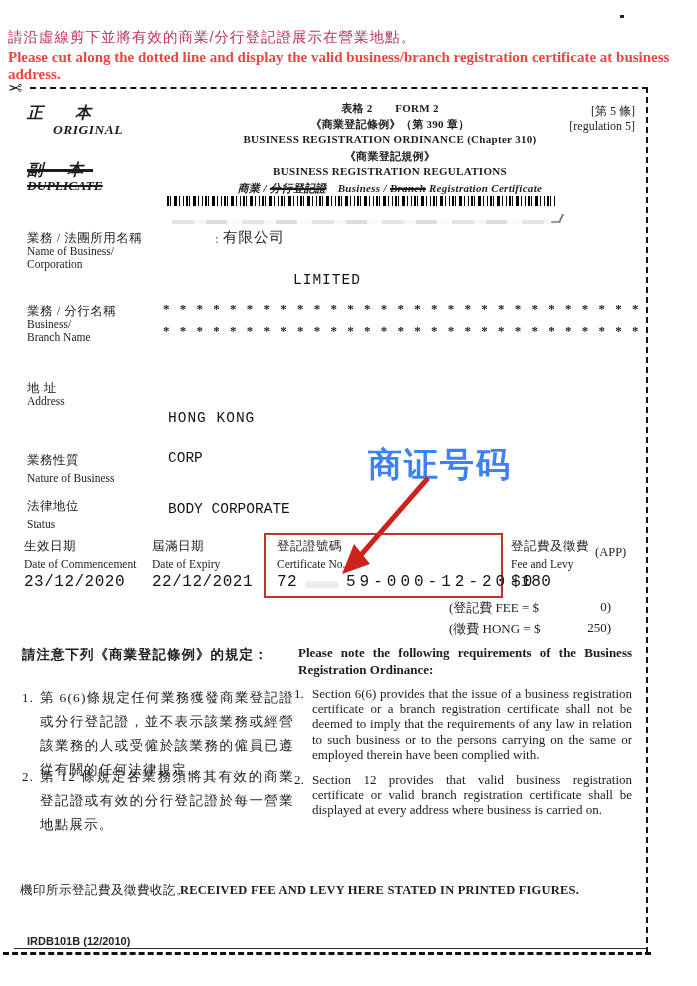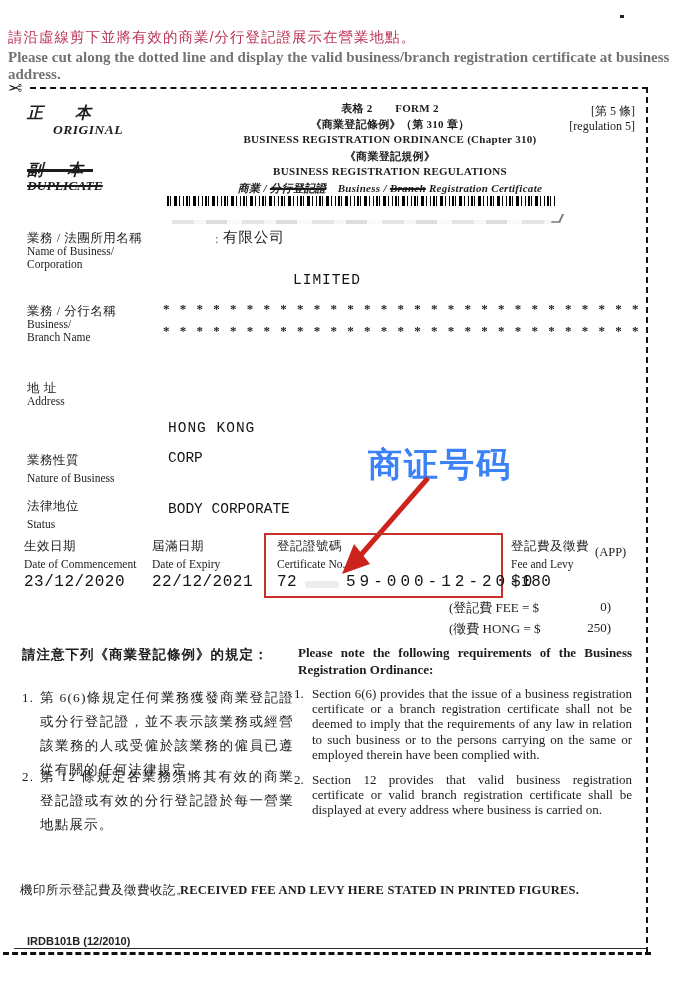--- a/index.html
+++ b/index.html
@@ -2,21 +2,21 @@
 <html><head>
 <meta charset="utf-8">
 <style>
   * { margin:0; padding:0; box-sizing:border-box; }
   html,body { background:#ffffff; }
   body { font-family:"Liberation Serif","DejaVu Serif",serif; color:#1c1c1c; }
   .page { position:relative; width:697px; height:986px; background:#fff; overflow:hidden; }
 
   
   .instr-zh { position:absolute; left:8px; top:28px; color:#bb3456; font-size:14.5px; letter-spacing:1px; font-family:"Liberation Sans","DejaVu Sans",sans-serif; }
-  .instr-en { position:absolute; left:8px; top:49px; color:#737373; font-size:15px; font-weight:bold; }
+  .instr-en { position:absolute; left:8px; top:49px; color:#ef4444; font-size:15px; font-weight:bold; }
 
   
   .scissors { position:absolute; left:8px; top:78px; font-size:17px; color:#111; transform:scaleX(-1); }
   .dash-top { position:absolute; left:30px; top:87px; width:618px; border-top:2.5px dashed #111; }
   .dash-right { position:absolute; left:646px; top:87px; height:866px; border-left:2.5px dashed #111; }
   .solid-bottom { position:absolute; left:14px; top:948px; width:634px; border-top:1.5px solid #2a2a2a; }
   .dash-bottom { position:absolute; left:3px; top:952px; width:648px; border-top:3px dashed #111; }
   .speck { position:absolute; left:620px; top:15px; width:4px; height:3px; background:#222; }
 
   
@@ -44,21 +44,21 @@
   .len { position:absolute; left:27px; font-size:11.5px; }
   .val { position:absolute; font-family:"Liberation Mono","DejaVu Sans Mono",monospace; color:#141414; }
 
   .name-zh-remnant { position:absolute; left:215px; top:231px; font-size:13px; color:#666; }
   .name-zh { position:absolute; left:223px; top:228px; font-size:14.5px; letter-spacing:1px; }
   .name-en { left:293px; top:247px; font-size:14.5px; letter-spacing:1px;margin-top:25px; }
 
   .stars { position:absolute; left:163px; width:400px; font-size:13px; font-weight:bold; word-spacing:7px; white-space:nowrap; }
   .stars.r1 { top:301px; } .stars.r2 { top:323px; }
 
-  .addr-val { left:168px; top:420px; font-size:14.5px; letter-spacing:1px; }
+  .addr-val { left:168px; top:410px; font-size:14.5px; letter-spacing:1px; }
   .nature-val { left:168px; top:450px; font-size:14.5px; }
   .status-val { left:168px; top:501px; font-size:14.5px; }
 
   
   .anno { position:absolute; left:368px; top:442px; font-size:34px; font-weight:bold; color:#3b82f6; letter-spacing:2px; font-family:"Liberation Sans","DejaVu Sans",sans-serif; }
   .anno-arrow { position:absolute; left:334px; top:472px; }
 
   
   .dt-zh { font-size:12.5px; top:538px; }
   .dt-en { font-size:11.5px; top:558px; }
@@ -100,21 +100,21 @@
   <div class="solid-bottom"></div>
   <div class="dash-bottom"></div>
   <div class="speck"></div>
 
   <div class="hl orig-zh">正 本</div>
   <div class="hl orig-en">ORIGINAL</div>
   <div class="hl dup-zh">副 本</div>
   <div class="hl dup-en">DUPLICATE</div>
 
   <div class="hc c1">表格 2　　FORM 2</div>
-  <div class="hc c2">《商業登記條例》（第 310 章）</div>
+  <div class="hc c2">《商業登記條例》（第 390 章）</div>
   <div class="hc c3">BUSINESS REGISTRATION ORDINANCE (Chapter 310)</div>
   <div class="hc c4">《商業登記規例》</div>
   <div class="hc c5">BUSINESS REGISTRATION REGULATIONS</div>
   <div class="hc c6"><span>商業 / </span><span class="struck">分行登記證</span><span>　Business / </span><span class="struck">Branch</span><span> Registration Certificate</span></div>
 
   <div class="hr-ref ref1">[第 5 條]</div>
   <div class="hr-ref ref2">[regulation 5]</div>
 
   <div class="barcode"></div>
   <div class="redaction-band"></div>

